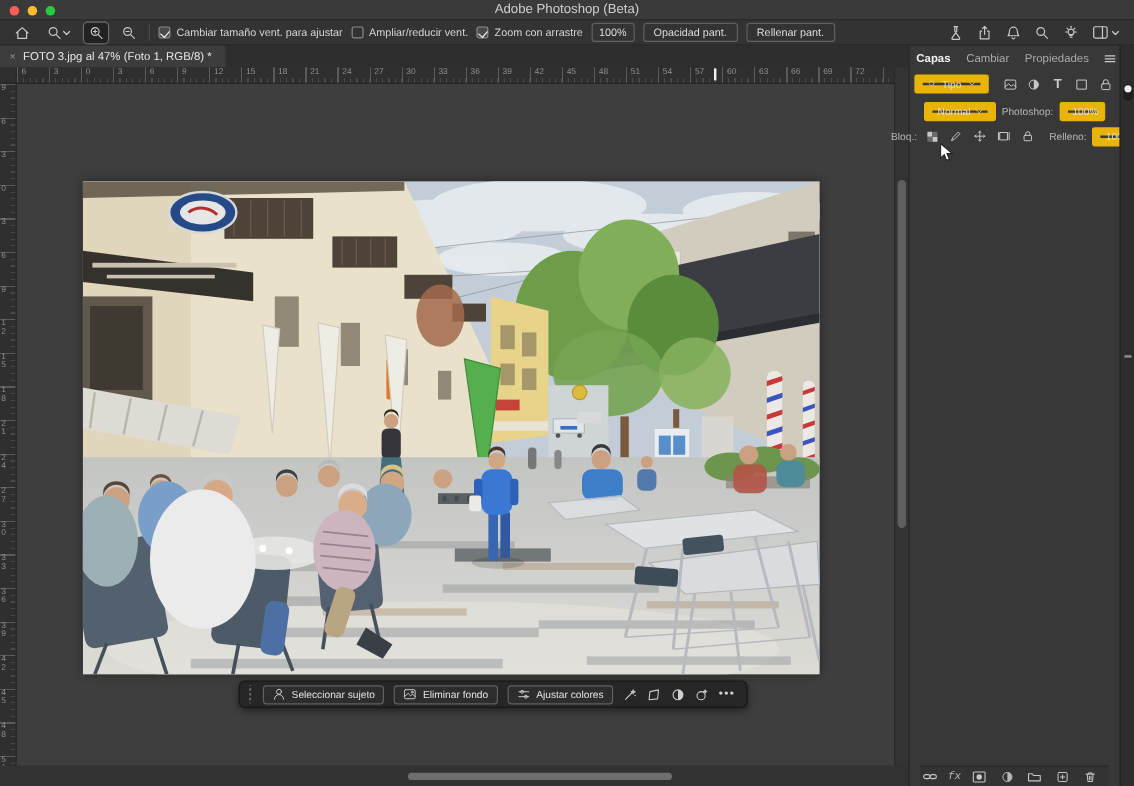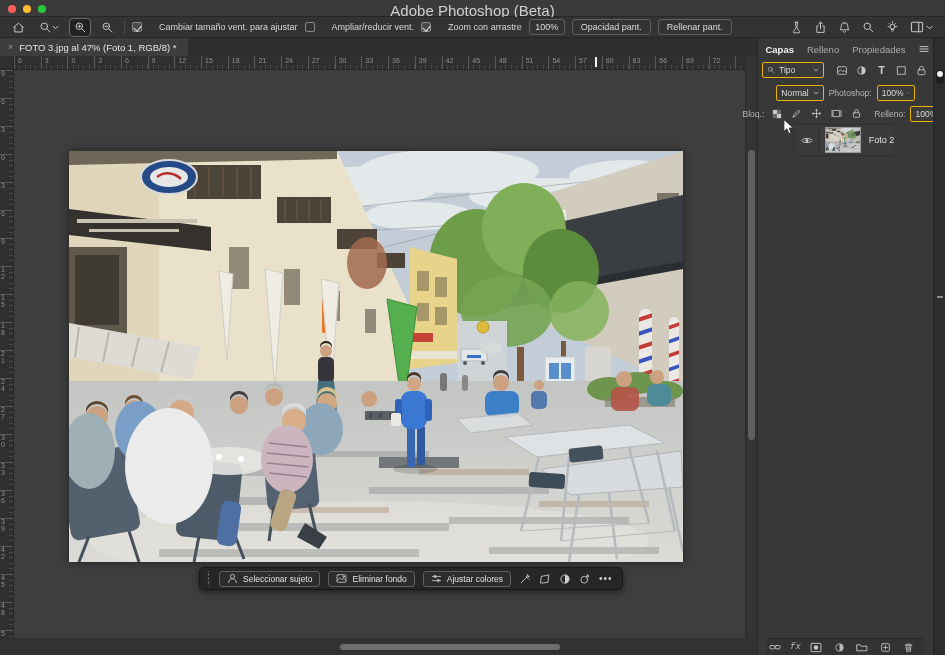--- a/index.html
+++ b/index.html
@@ -5,29 +5,29 @@
   html,body{margin:0;padding:0;background:#1e1e1e;}
   *{box-sizing:border-box;font-family:"Liberation Sans",sans-serif;}
   #app{position:relative;width:945px;height:655px;background:#323232;overflow:hidden;color:#d6d6d6;}
   .abs{position:absolute;}
   svg{display:block;}
 
   
   #titlebar{left:0;top:0;width:945px;height:17px;background:#3a3a3a;border-bottom:1px solid #272727;}
   .tlights{position:absolute;left:8px;top:4.5px;display:flex;gap:7px;}
   .tlight{width:8px;height:8px;border-radius:50%;}
-  #title-text{position:absolute;left:0;right:0;top:2px;text-align:center;font-size:15px;color:#cfcfcf;}
+  #title-text{position:absolute;left:0;right:0;top:2px;text-align:center;font-size:11px;color:#cfcfcf;}
 
   
   #optionsbar{left:0;top:17px;width:945px;height:21px;background:#333333;border-bottom:1px solid #262626;display:flex;align-items:center;padding:0 8px;gap:7px;}
   .ob-right{margin-left:auto;display:flex;align-items:center;gap:11px;padding-right:4px;}
   .toolbtn{display:flex;align-items:center;justify-content:center;width:20px;height:17px;border-radius:3px;}
   .toolbtn.active{background:#222222;outline:1px solid #6a6a6a;}
   .icn{stroke:#c9c9c9;fill:none;stroke-width:1.2;stroke-linecap:round;stroke-linejoin:round;}
-  .chk{display:flex;align-items:center;gap:17px;font-size:9px;color:#d6d6d6;white-space:nowrap;}
+  .chk{display:flex;align-items:center;gap:5px;font-size:9px;color:#d6d6d6;white-space:nowrap;}
   .chk .box{width:10px;height:10px;border:1px solid #8a8a8a;border-radius:2px;background:transparent;position:relative;}
   .chk.checked .box{background:#4a4a4a;}
   .chk.checked .box:after{content:"";position:absolute;left:2px;top:1px;width:4px;height:6px;border:solid #e8e8e8;border-width:0 1.4px 1.4px 0;transform:rotate(40deg);}
   .obtn{border:1px solid #5f5f5f;border-radius:3px;background:transparent;color:#dddddd;font-size:9px;height:16px;padding:0 8px;display:flex;align-items:center;white-space:nowrap;}
   .zoombox{border:1px solid #5f5f5f;border-radius:3px;color:#dddddd;font-size:9px;height:16px;min-width:36px;display:flex;align-items:center;justify-content:center;}
   .vsep{width:1px;height:14px;background:#4a4a4a;}
 
   
   #tabbar{left:0;top:38px;width:757px;height:18px;background:#2e2e2e;display:flex;}
   .doctab{height:18px;background:#3d3d3d;display:flex;align-items:center;gap:6px;padding:0 12px 0 8px;font-size:9.5px;color:#e6e6e6;}
@@ -69,21 +69,21 @@
   
   #panel{left:757px;top:38px;width:176px;height:617px;background:#383838;border-left:1px solid #262626;display:flex;flex-direction:column;align-items:center;}
   #panel-tabs{height:20px;display:flex;align-items:center;gap:13px;padding:2px 6px 0 9px;font-size:9.5px;}
   .ptab{color:#ababab;white-space:nowrap;}
   .ptab.active{color:#f0f0f0;font-weight:bold;}
   .pmenu{margin-left:auto;color:#b5b5b5;}
   .prow{display:flex;align-items:center;gap:5px;padding:0 6px;}
   #filter-row{height:24px;}
   #blend-row{height:21px;}
   #lock-row{height:21px;}
-  .pbox{border:1px solid #eab308;border-radius:2px;background:#3a3a3a;height:16px;display:flex;align-items:center;font-size:8.5px;color:#dddddd;padding:0 4px;gap:4px;}
+  .pbox{border:7px solid #eab308;border-radius:2px;background:#3a3a3a;height:16px;display:flex;align-items:center;font-size:8.5px;color:#dddddd;padding:0 4px;gap:4px;}
   .plabel{font-size:8.5px;color:#b5b5b5;white-space:nowrap;}
   .pic{display:flex;align-items:center;justify-content:center;width:15px;height:15px;}
   .flex1{flex:1;}
   #layers-list{border-top:1px solid #2e2e2e;}
   .layer-row{height:31px;display:flex;align-items:center;background:#3b3b3b;border-bottom:1px solid #2e2e2e;}
   .layer-row.selected{background:#44596c;}
   .eyecell{width:22px;align-self:stretch;display:flex;align-items:center;justify-content:center;border-right:1px solid #2f2f2f;}
   .thumb{width:36px;height:26px;margin-left:6px;border:1px solid #9a9a9a;background:#888;overflow:hidden;}
   .layer-row.selected .thumb{border:2px solid #ffffff;}
   .thumb svg{width:100%;height:100%;}
@@ -601,21 +601,21 @@
 
   <div id="gutter" class="abs">
     <div id="vthumb"></div>
   </div>
 
   <div id="hthumb" class="abs"></div>
 
   <div id="panel" class="abs">
     <div id="panel-tabs">
       <span class="ptab active">Capas</span>
-      <span class="ptab">Relleno</span>
+      <span class="ptab">Cambiar</span>
       <span class="ptab">Propiedades</span>
       <span class="pmenu">
         <svg class="icn" width="10" height="8" viewBox="0 0 12 10">
             <line x1="1" y1="2" x2="11" y2="2"></line>
             <line x1="1" y1="5" x2="11" y2="5"></line>
             <line x1="1" y1="8" x2="11" y2="8"></line>
           </svg>
       </span>
     </div>
     <div id="filter-row" class="prow">
@@ -708,34 +708,20 @@
       <span class="flex1"></span>
       <span class="plabel">Relleno:</span>
       <div class="pbox" style="width:38px">
         <span class="flex1">100%</span>
         <svg class="icn" width="6" height="4" viewBox="0 0 8 6">
             <polyline points="1,1.5 4,4.5 7,1.5"></polyline>
           </svg>
       </div>
     </div>
     <div id="layers-list">
-        <div class="layer-row">
-    <span class="eyecell">
-      <svg width="12" height="9" viewBox="0 0 16 11">
-        <path d="M1 5.5 C3.5 1.8 12.5 1.8 15 5.5 C12.5 9.2 3.5 9.2 1 5.5 z" fill="none" stroke="#cfcfcf" stroke-width="1.2"></path>
-        <circle cx="8" cy="5.5" r="2" fill="#cfcfcf"></circle>
-      </svg>
-    </span>
-    <span class="thumb">
-      <svg viewBox="0 0 614 411" preserveAspectRatio="xMidYMid slice">
-              <use href="#street"></use>
-            </svg>
-    </span>
-    <span class="lname">Foto 2</span>
-  </div>
       </div>
     <div id="panel-fill"></div>
     <div id="panel-bottom">
       <span class="pic">
           <svg class="icn" width="12" height="10" viewBox="0 0 16 12">
             <rect x="1" y="4" width="7" height="4.5" rx="2.2"></rect>
             <rect x="8" y="4" width="7" height="4.5" rx="2.2"></rect>
           </svg>
         </span>
       <span class="fx">fx</span>

